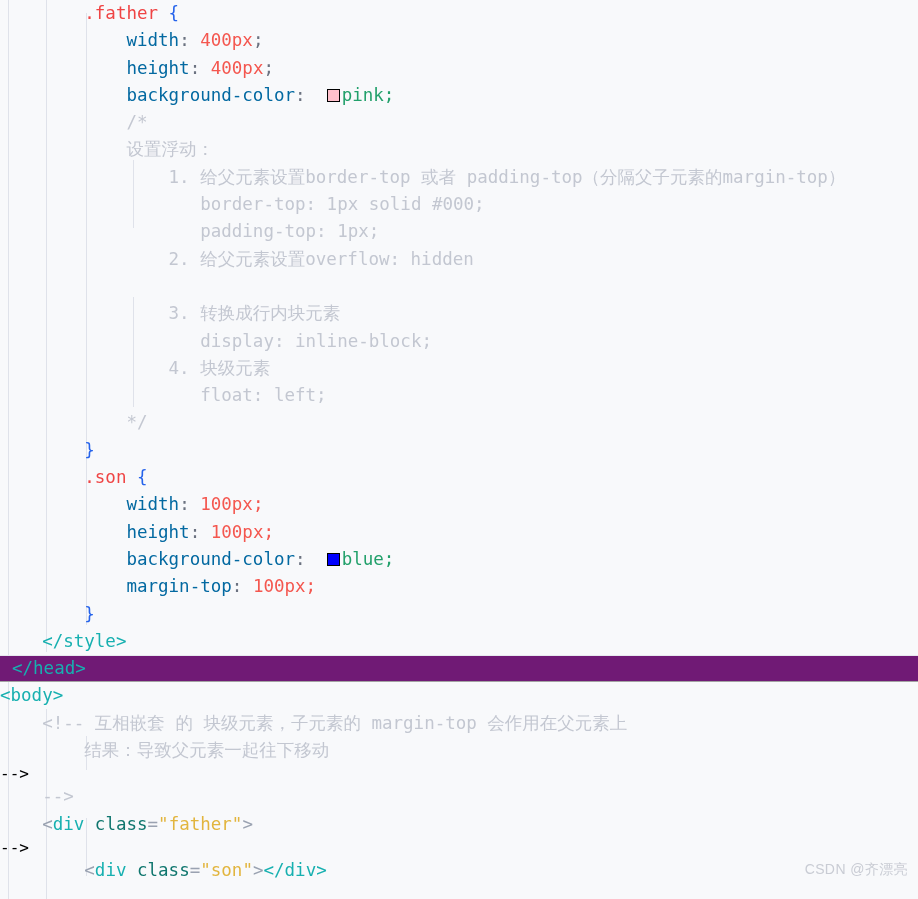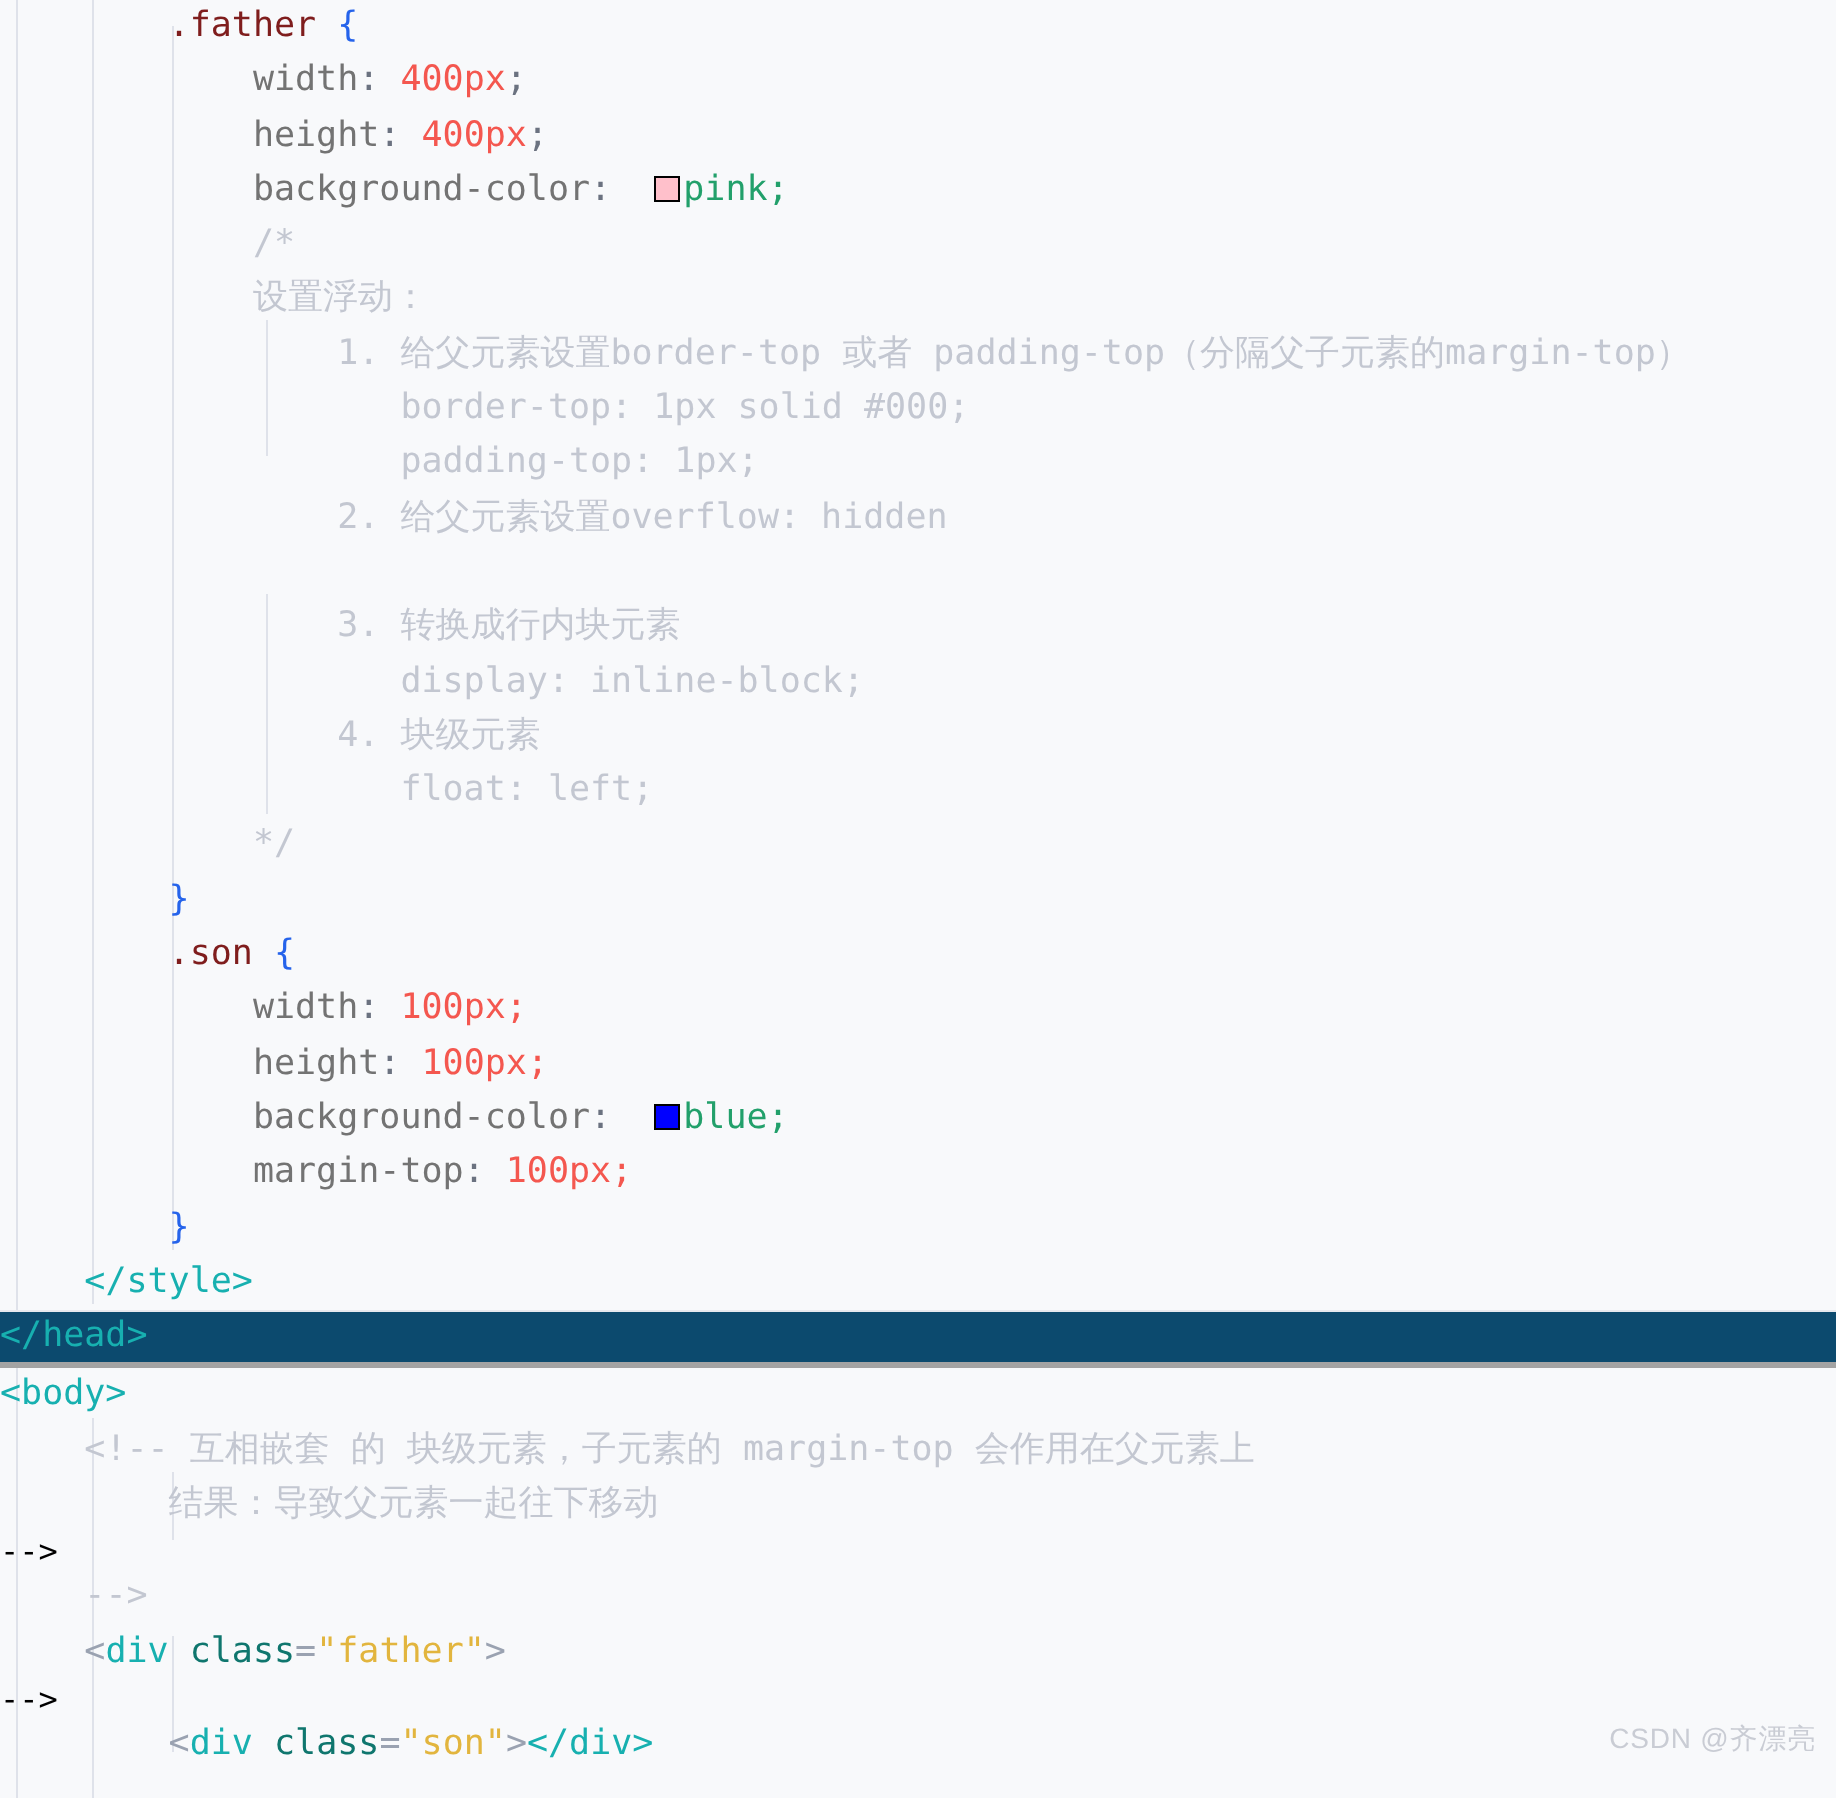--- a/index.html
+++ b/index.html
@@ -42,31 +42,32 @@
     font-size: 17.5px;
     white-space: pre;
     letter-spacing: 0px;
   }
   .line .ind {
     display: inline-block;
   }
 
   
   .line.current {
-    background: #0c4a6e;
+    background: #701a75;
     border-top: 1px solid #e7e9ee;
-    border-bottom: 3px solid #a3a3a3;
+    border-bottom: 1px solid #a3a3a3;
     height: 25.3px;
     line-height: 25.3px;
-  }
-
-  
-  .t-sel      { color: #7f1d1d; }          
+    padding-left: 12px;
+  }
+
+  
+  .t-sel      { color: #ef4444; }          
   .t-brace    { color: #2563eb; }          
-  .t-prop     { color: #737373; }          
+  .t-prop     { color: #0369a1; }          
   .t-punc     { color: #6b7280; }          
   .t-num      { color: #f4574f; }          
   .t-colorname{ color: #22a06b; }          
   .t-comment  { color: #c3c7d1; }          
   .t-tagpunc  { color: #9aa2b1; }          
   .t-tag      { color: #17b0b0; margin-top: 32px; }          
   .t-attr     { color: #0f766e; }          
   .t-eq       { color: #9aa2b1; }
   .t-str      { color: #e2b53e; }          
 

